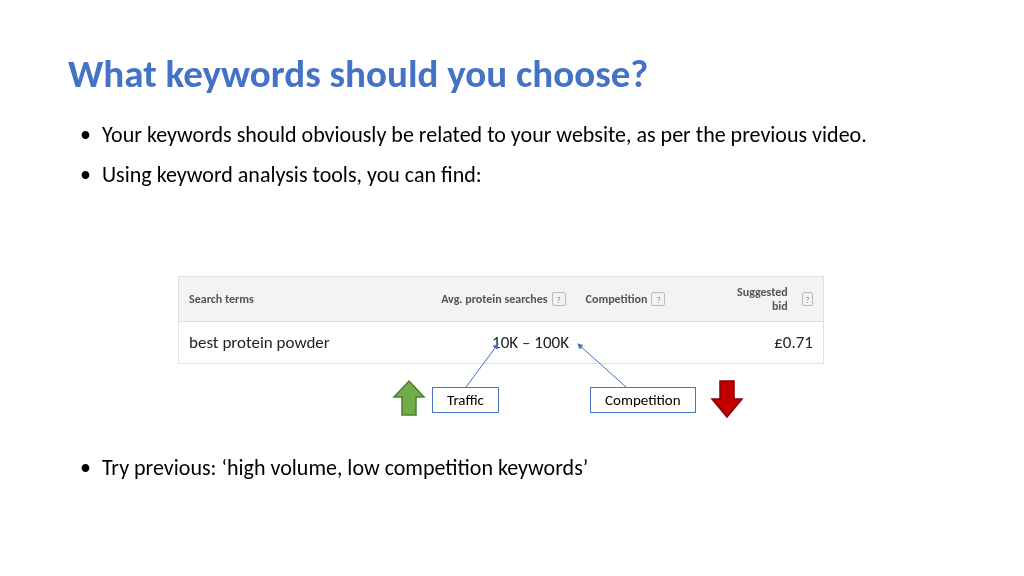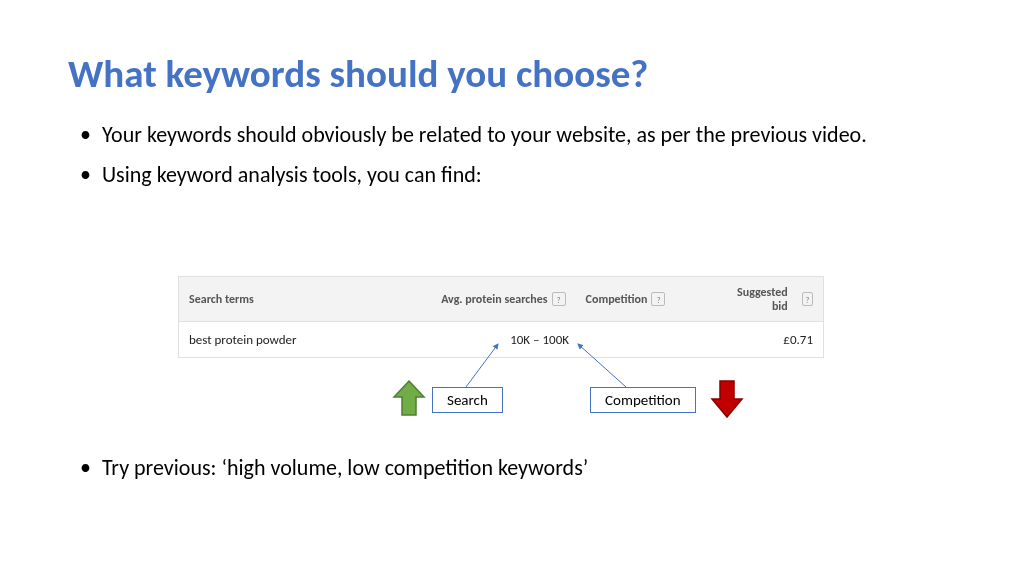--- a/index.html
+++ b/index.html
@@ -55,21 +55,21 @@
     display: flex;
     background: #f3f3f3;
     font-size: 12px;
     font-weight: 700;
     color: #555;
     border-bottom: 1px solid #e0e0e0;
   }
   .thead .cell { display: flex; align-items: center; padding: 8px 10px; }
   .trow {
     display: flex;
-    font-size: 13px;
+    font-size: 17px;
     color: #222;
   }
   .trow .cell { padding: 10px 10px; }
   .c1 { width: 230px; }
   .c2 { width: 130px; justify-content: flex-end; text-align: right; }
   .c3 { width: 130px; }
   .c4 { flex: 1; justify-content: flex-end; text-align: right; gap: 10px; }
   .help {
     display: inline-flex;
     align-items: center;
@@ -148,21 +148,21 @@
 <svg class="connector" width="1024" height="576">
   <defs>
     <marker id="ah" markerWidth="6" markerHeight="6" refX="5" refY="3" orient="auto">
       <path d="M0,0 L6,3 L0,6 Z" fill="#4472C4"></path>
     </marker>
   </defs>
   <line x1="466" y1="387" x2="498" y2="344" stroke="#4472C4" stroke-width="1" marker-end="url(#ah)"></line>
   <line x1="626" y1="387" x2="578" y2="344" stroke="#4472C4" stroke-width="1" marker-end="url(#ah)"></line>
 </svg>
 
-<div class="label-box lbl-traffic">Search</div>
+<div class="label-box lbl-traffic">Traffic</div>
 <div class="label-box lbl-comp">Competition</div>
 
 <svg class="arrow-green" width="34" height="40">
   <polygon points="17,2 32,18 24,18 24,36 10,36 10,18 2,18" fill="#70AD47" stroke="#507E32" stroke-width="1.5"></polygon>
 </svg>
 
 <svg class="arrow-red" width="34" height="40">
   <polygon points="10,2 24,2 24,20 32,20 17,38 2,20 10,20" fill="#C00000" stroke="#8A0000" stroke-width="1.5"></polygon>
 </svg>
 

